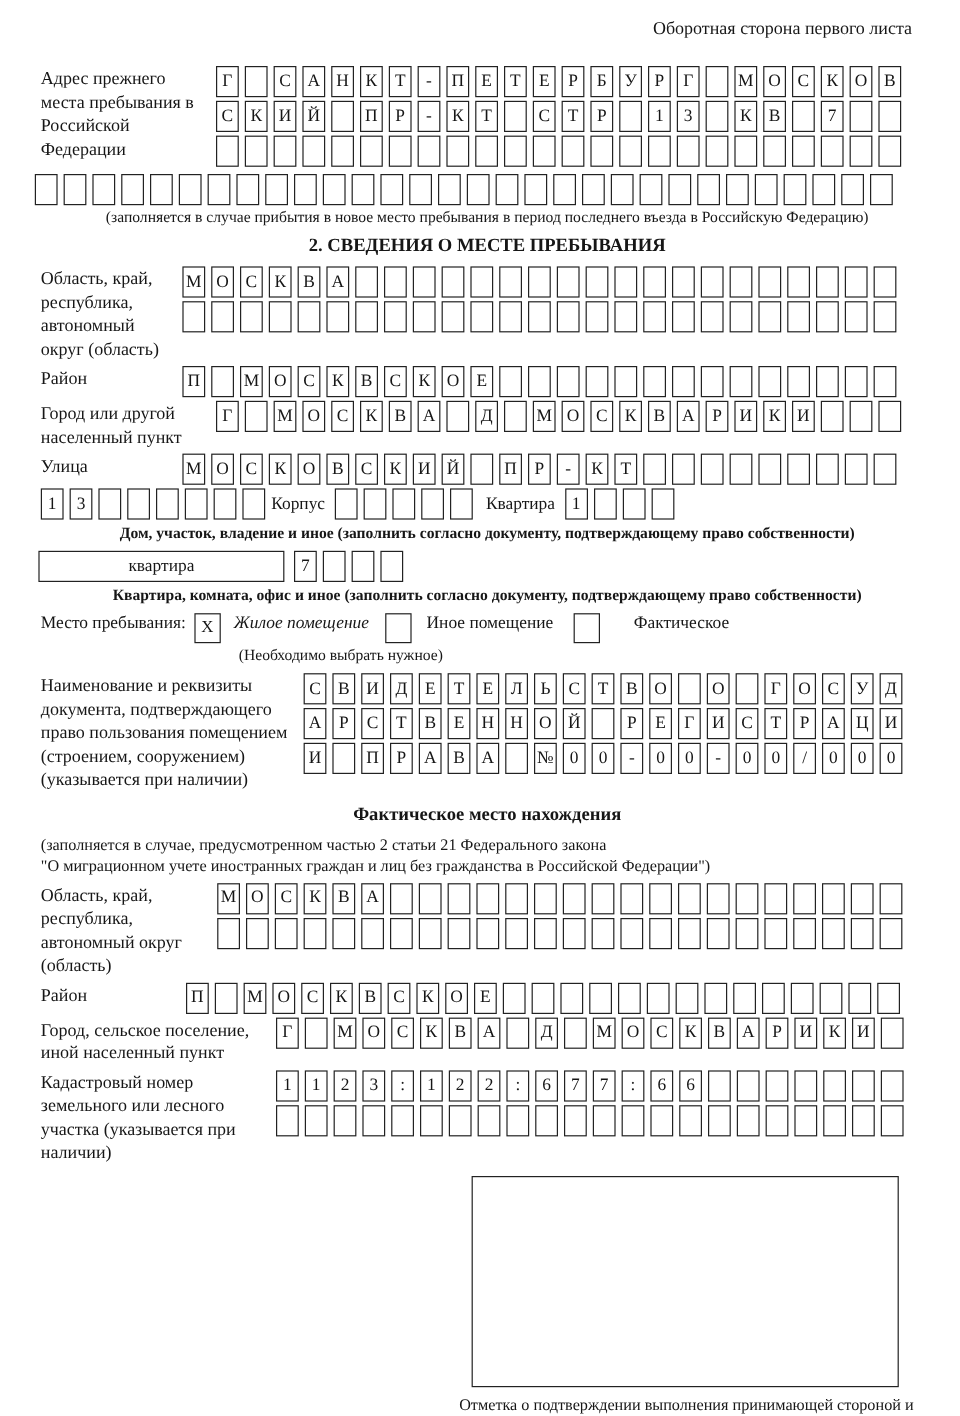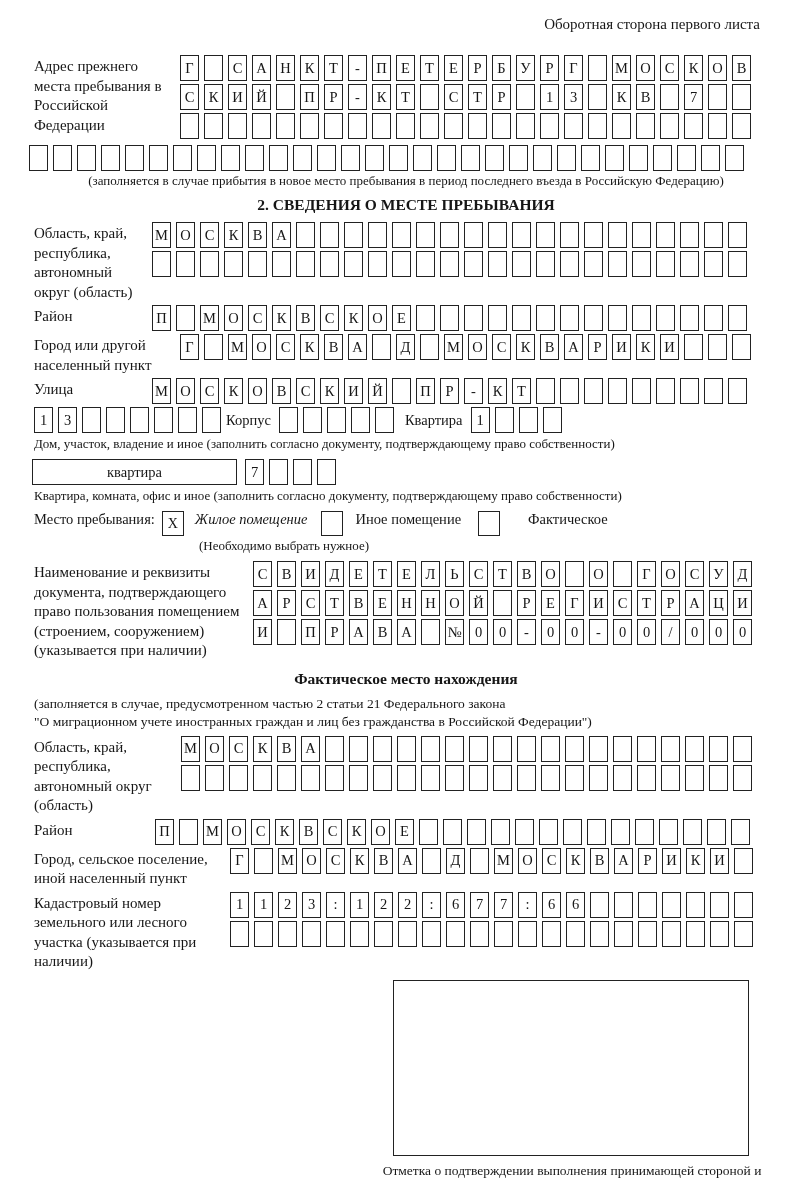--- a/index.html
+++ b/index.html
@@ -14,21 +14,21 @@
         font-size:14.5px;line-height:1;}
   .cellrows .cells{margin-bottom:3px;}
 
   .frow{display:flex;align-items:flex-start;margin-bottom:3px;}
   .flabel{flex:0 0 auto;font-size:15px;line-height:1.3;padding-top:2px;box-sizing:border-box;padding-right:6px;}
   .w146{width:146px}.w118{width:118px}.w219{width:219px}.w147{width:147px}.w121{width:121px}.w196{width:196px}
 
   .fullrow{margin-left:-5px;margin-bottom:2px;}
 
   .note-c{font-size:13px;text-align:center;margin:1px 0 4px 0;}
-  .note-l{font-size:13px;text-align:left;margin:3px 0 7px 0;}
+  .note-l{font-size:13px;text-align:center;margin:3px 0 7px 0;font-weight:bold;}
   .h-sec{font-size:15.5px;font-weight:bold;text-align:center;margin:7px 0 8px 0;}
 
   .namebox{box-sizing:border-box;border:1.4px solid #222;height:26px;display:flex;align-items:center;
            justify-content:center;font-size:14.5px;flex:0 0 auto;}
   .domrow,.kvrow{display:flex;align-items:center;margin-bottom:2px;}
   .inline-lbl{font-size:14.5px;flex:0 0 auto;}
 
   .mesto-row{display:flex;margin:6px 0 2px 0;}
   .chk{flex:0 0 auto;width:22px;height:25px;box-sizing:border-box;border:1.4px solid #222;
        display:flex;align-items:center;justify-content:center;font-size:14px;}

